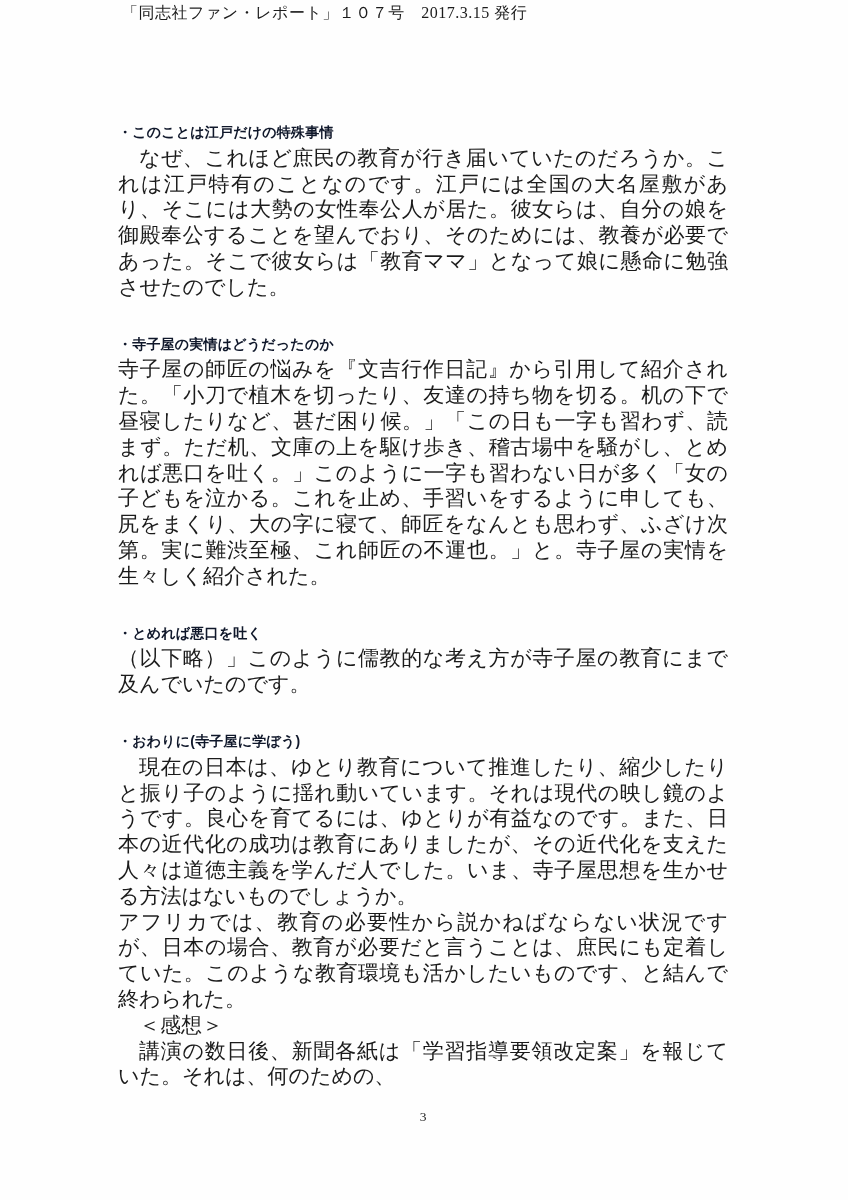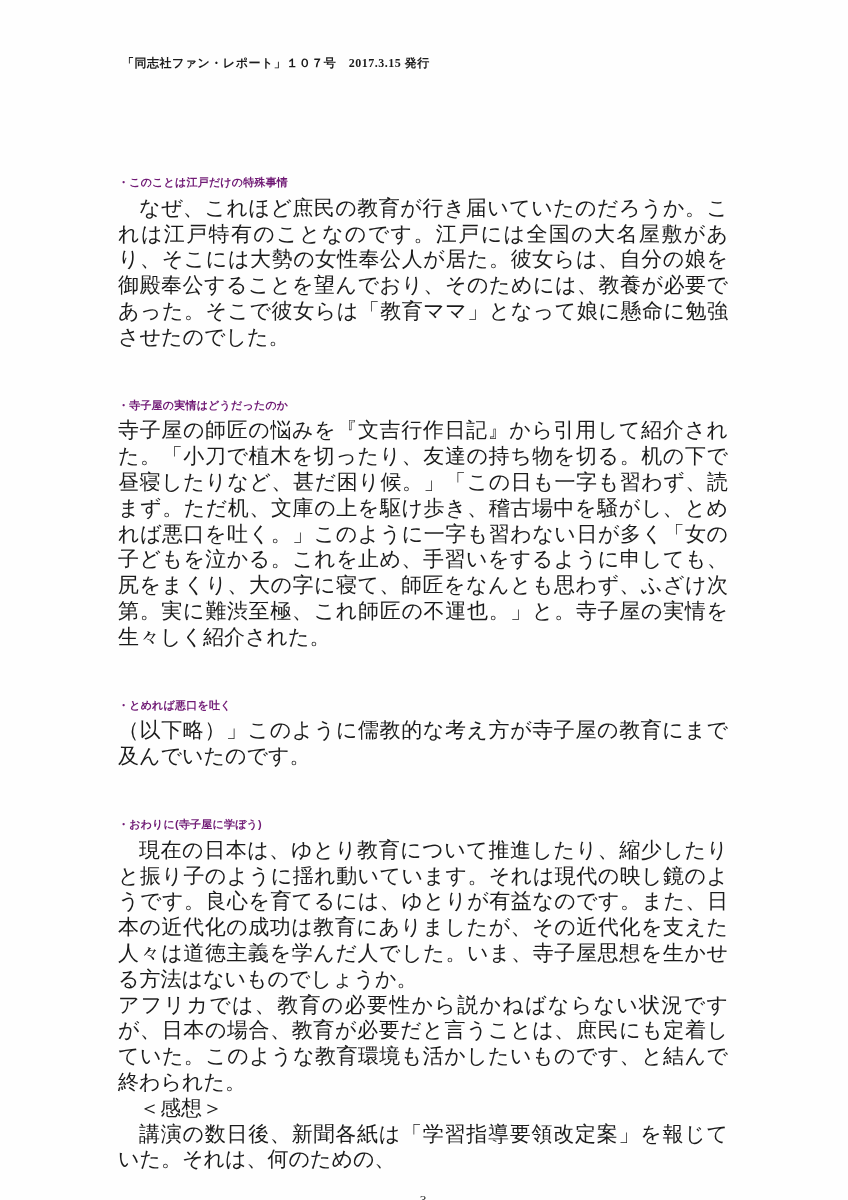--- a/index.html
+++ b/index.html
@@ -8,42 +8,40 @@
     position: relative;
     width: 848px;
     height: 1200px;
     margin: 0 auto;
     background: #fefefe;
     color: #1b1b1b;
     overflow: hidden;
     font-family: "Liberation Serif", "DejaVu Serif", serif;
   }
   .doc-header {
-    padding-top: 50px;
     padding-left: 122px;
     padding-right: 120px;
-    font-size: 12px;
+    font-size: 16px;
     line-height: 26px;
     letter-spacing: 0.5px;
     white-space: pre;
-    font-weight: bold;
   }
   .content {
     padding-left: 118px;
     padding-right: 120px;
   }
   .content section:first-child { margin-top: 94px; }
-  .content section + section { margin-top: 42px; }
+  .content section + section { margin-top: 31px; }
   .sec-h {
     font-family: Liberation Sans, sans-serif;
     font-weight: bold;
-    font-size: 11px;
+    font-size: 14px;
     line-height: 25.8px;
     letter-spacing: 0.2px;
-    color: #701a75;
+    color: #0f172a;
   }
   .content p {
     font-size: 21px;
     line-height: 25.8px;
     text-align: justify;
     text-justify: inter-character;
     word-break: normal;
     overflow-wrap: break-word;
   }
   .content p.indent { text-indent: 1em; }

